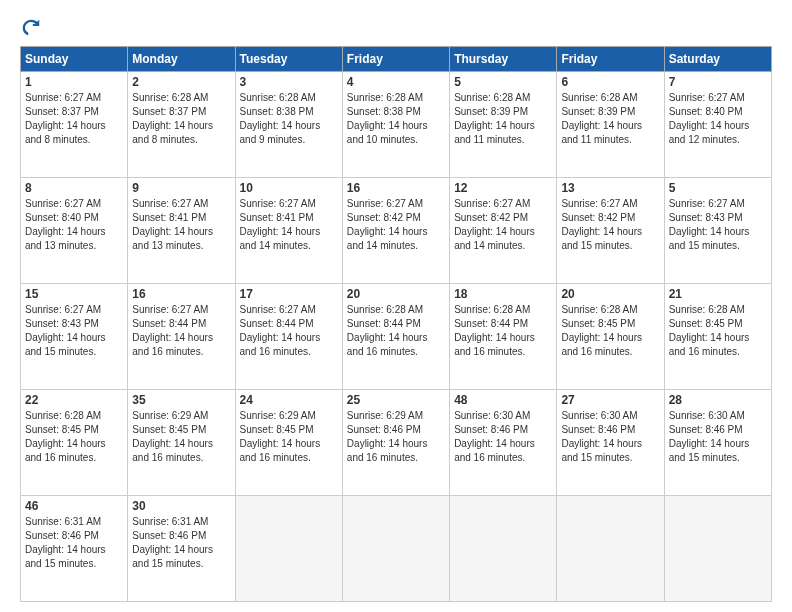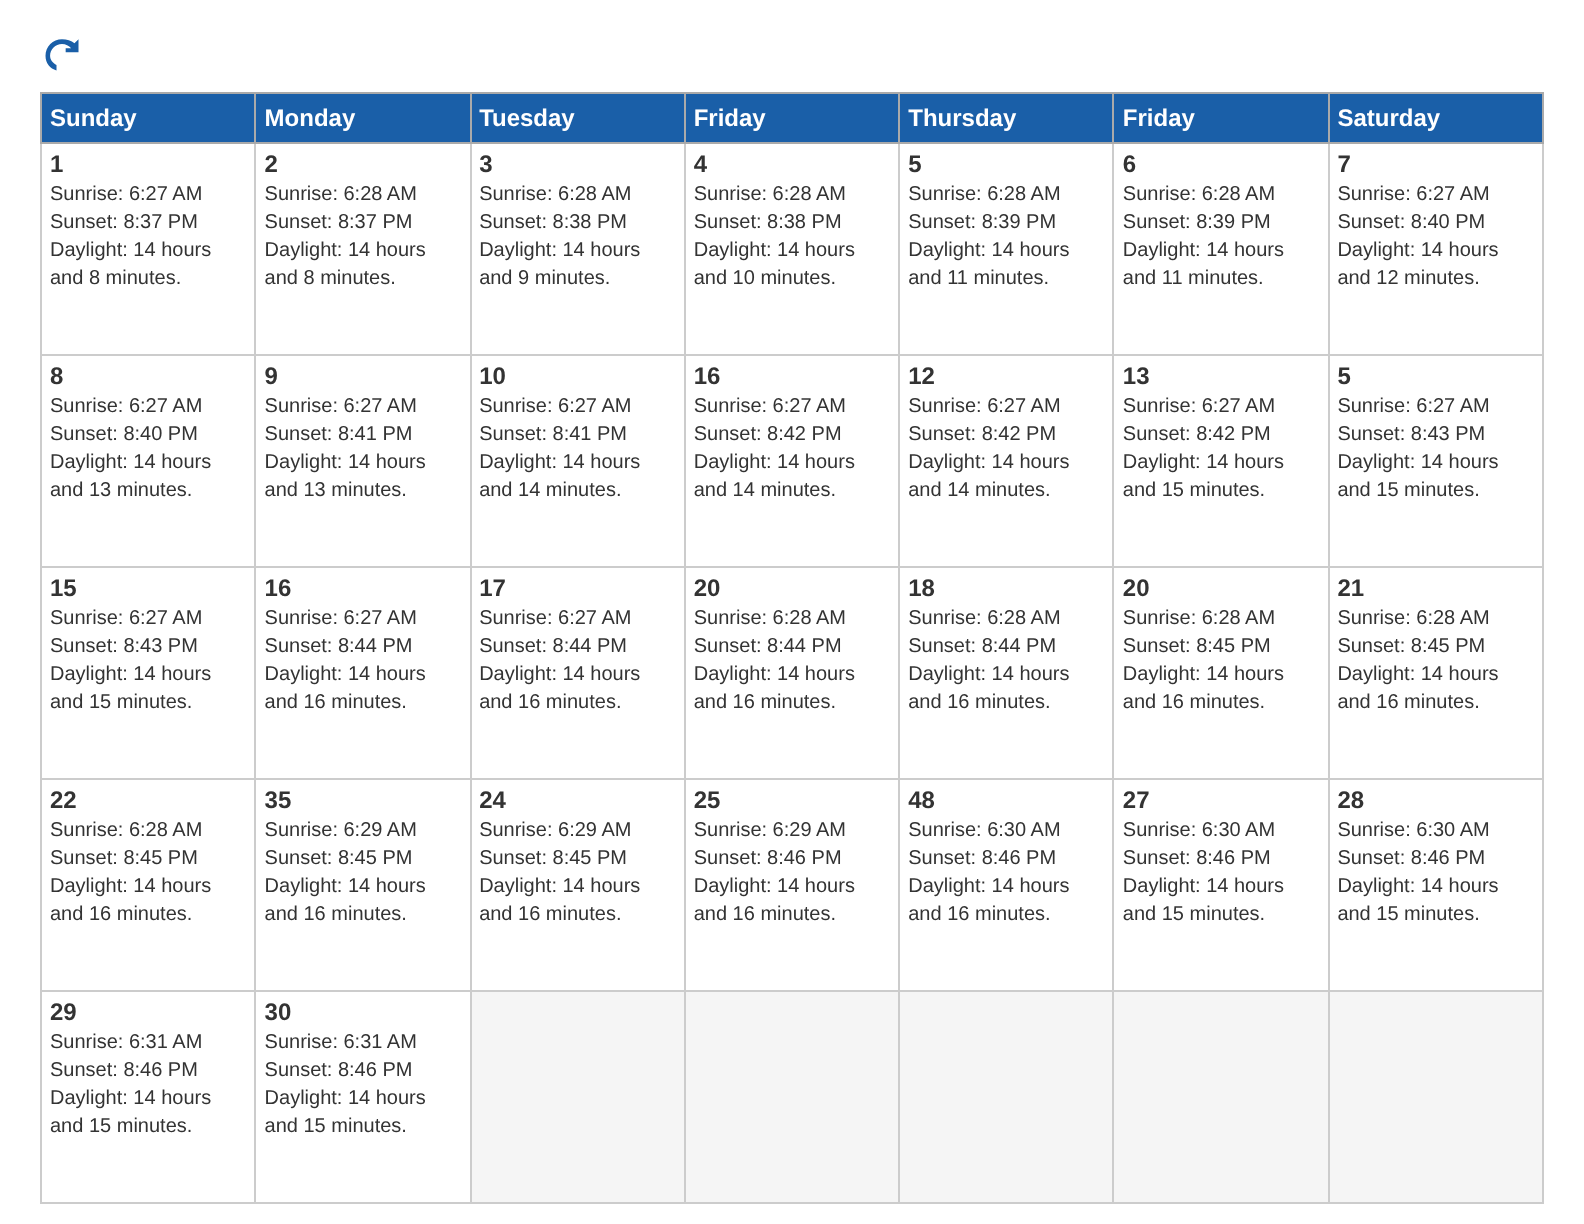--- a/index.html
+++ b/index.html
@@ -241,21 +241,21 @@
             <span class="day-num">27</span>
             <div class="day-info">Sunrise: 6:30 AM<br>Sunset: 8:46 PM<br>Daylight: 14 hours and 15 minutes.</div>
           </td>
           <td>
             <span class="day-num">28</span>
             <div class="day-info">Sunrise: 6:30 AM<br>Sunset: 8:46 PM<br>Daylight: 14 hours and 15 minutes.</div>
           </td>
         </tr>
         <tr>
           <td>
-            <span class="day-num">29</span>
+            <span class="day-num">46</span>
             <div class="day-info">Sunrise: 6:31 AM<br>Sunset: 8:46 PM<br>Daylight: 14 hours and 15 minutes.</div>
           </td>
           <td>
             <span class="day-num">30</span>
             <div class="day-info">Sunrise: 6:31 AM<br>Sunset: 8:46 PM<br>Daylight: 14 hours and 15 minutes.</div>
           </td>
           <td class="empty"></td>
           <td class="empty"></td>
           <td class="empty"></td>
           <td class="empty"></td>

